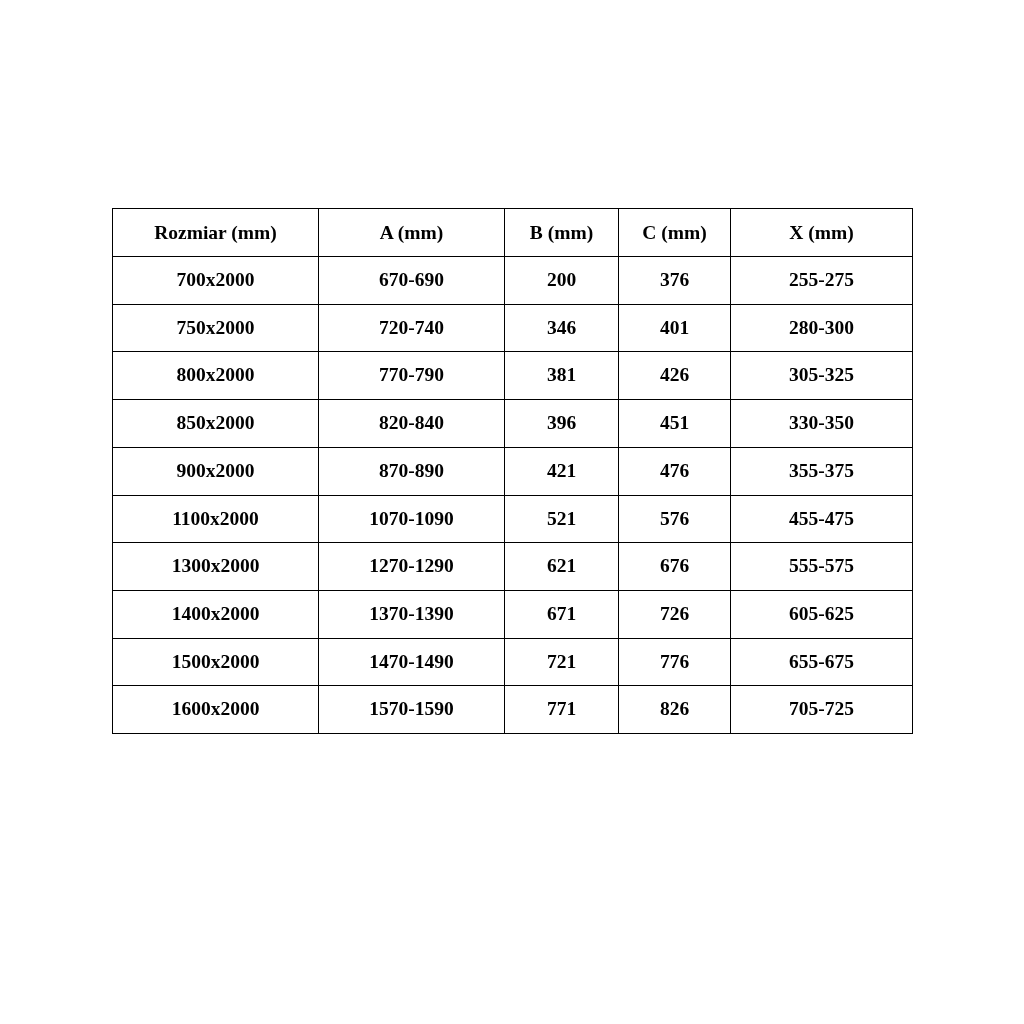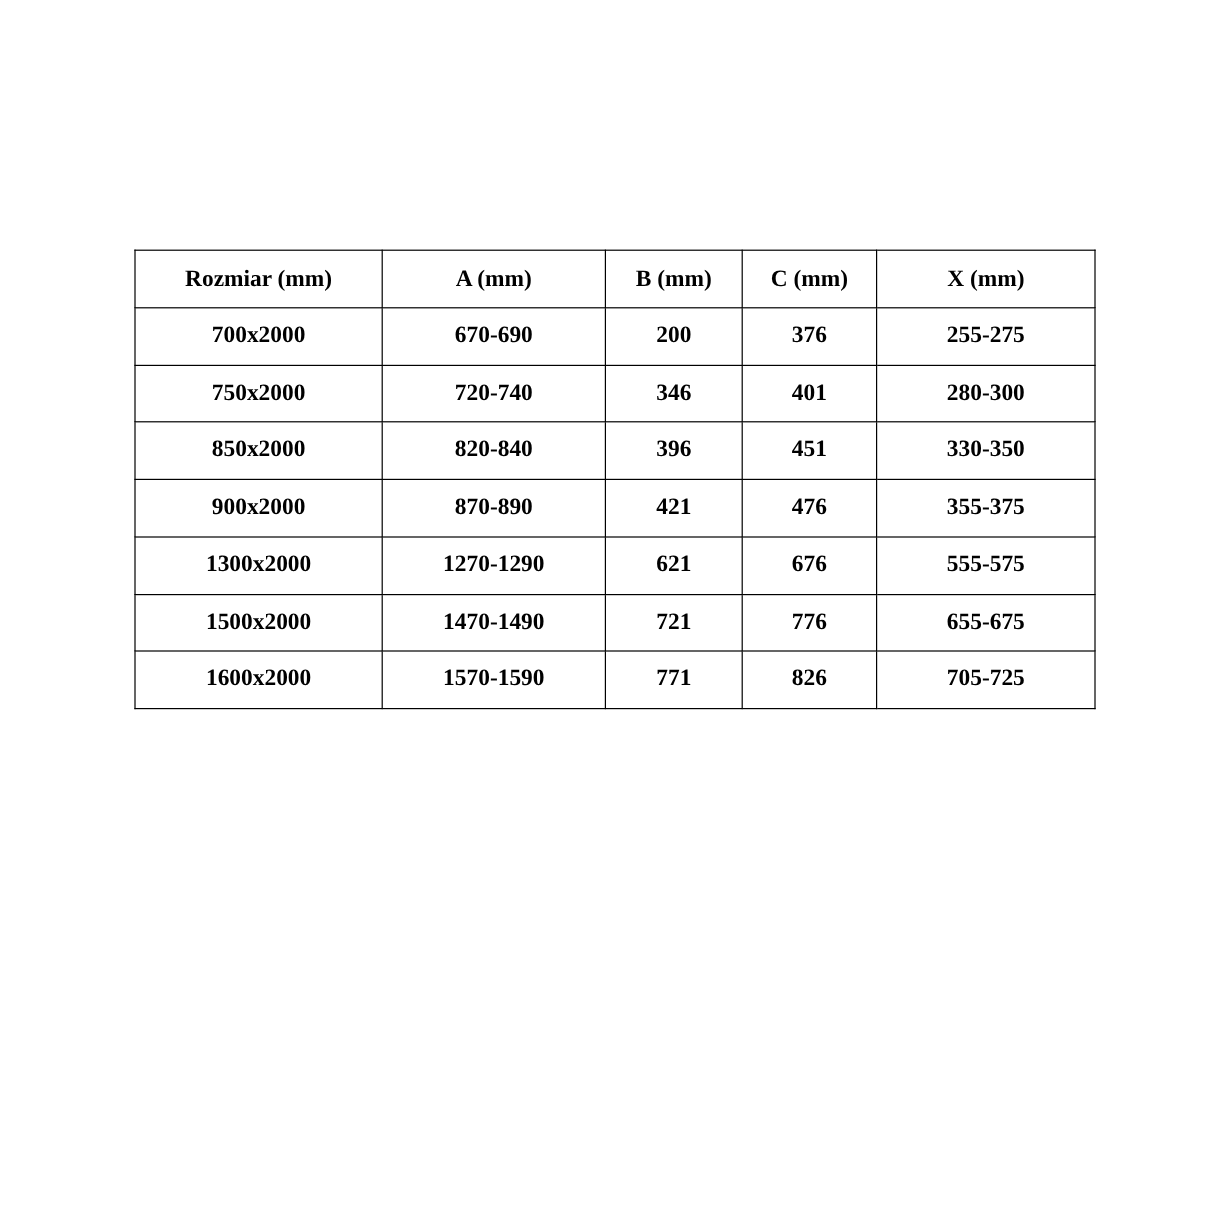--- a/index.html
+++ b/index.html
@@ -89,39 +89,60 @@
           <td>255-275</td>
         </tr>
         <tr>
           <td>750x2000</td>
           <td>720-740</td>
           <td>346</td>
           <td>401</td>
           <td>280-300</td>
         </tr>
         <tr>
+          <td>800x2000</td>
+          <td>770-790</td>
+          <td>381</td>
+          <td>426</td>
+          <td>305-325</td>
+        </tr>
+        <tr>
           <td>850x2000</td>
           <td>820-840</td>
           <td>396</td>
           <td>451</td>
           <td>330-350</td>
         </tr>
         <tr>
           <td>900x2000</td>
           <td>870-890</td>
           <td>421</td>
           <td>476</td>
           <td>355-375</td>
         </tr>
         <tr>
+          <td>1100x2000</td>
+          <td>1070-1090</td>
+          <td>521</td>
+          <td>576</td>
+          <td>455-475</td>
+        </tr>
+        <tr>
           <td>1300x2000</td>
           <td>1270-1290</td>
           <td>621</td>
           <td>676</td>
           <td>555-575</td>
+        </tr>
+        <tr>
+          <td>1400x2000</td>
+          <td>1370-1390</td>
+          <td>671</td>
+          <td>726</td>
+          <td>605-625</td>
         </tr>
         <tr>
           <td>1500x2000</td>
           <td>1470-1490</td>
           <td>721</td>
           <td>776</td>
           <td>655-675</td>
         </tr>
         <tr>
           <td>1600x2000</td>

